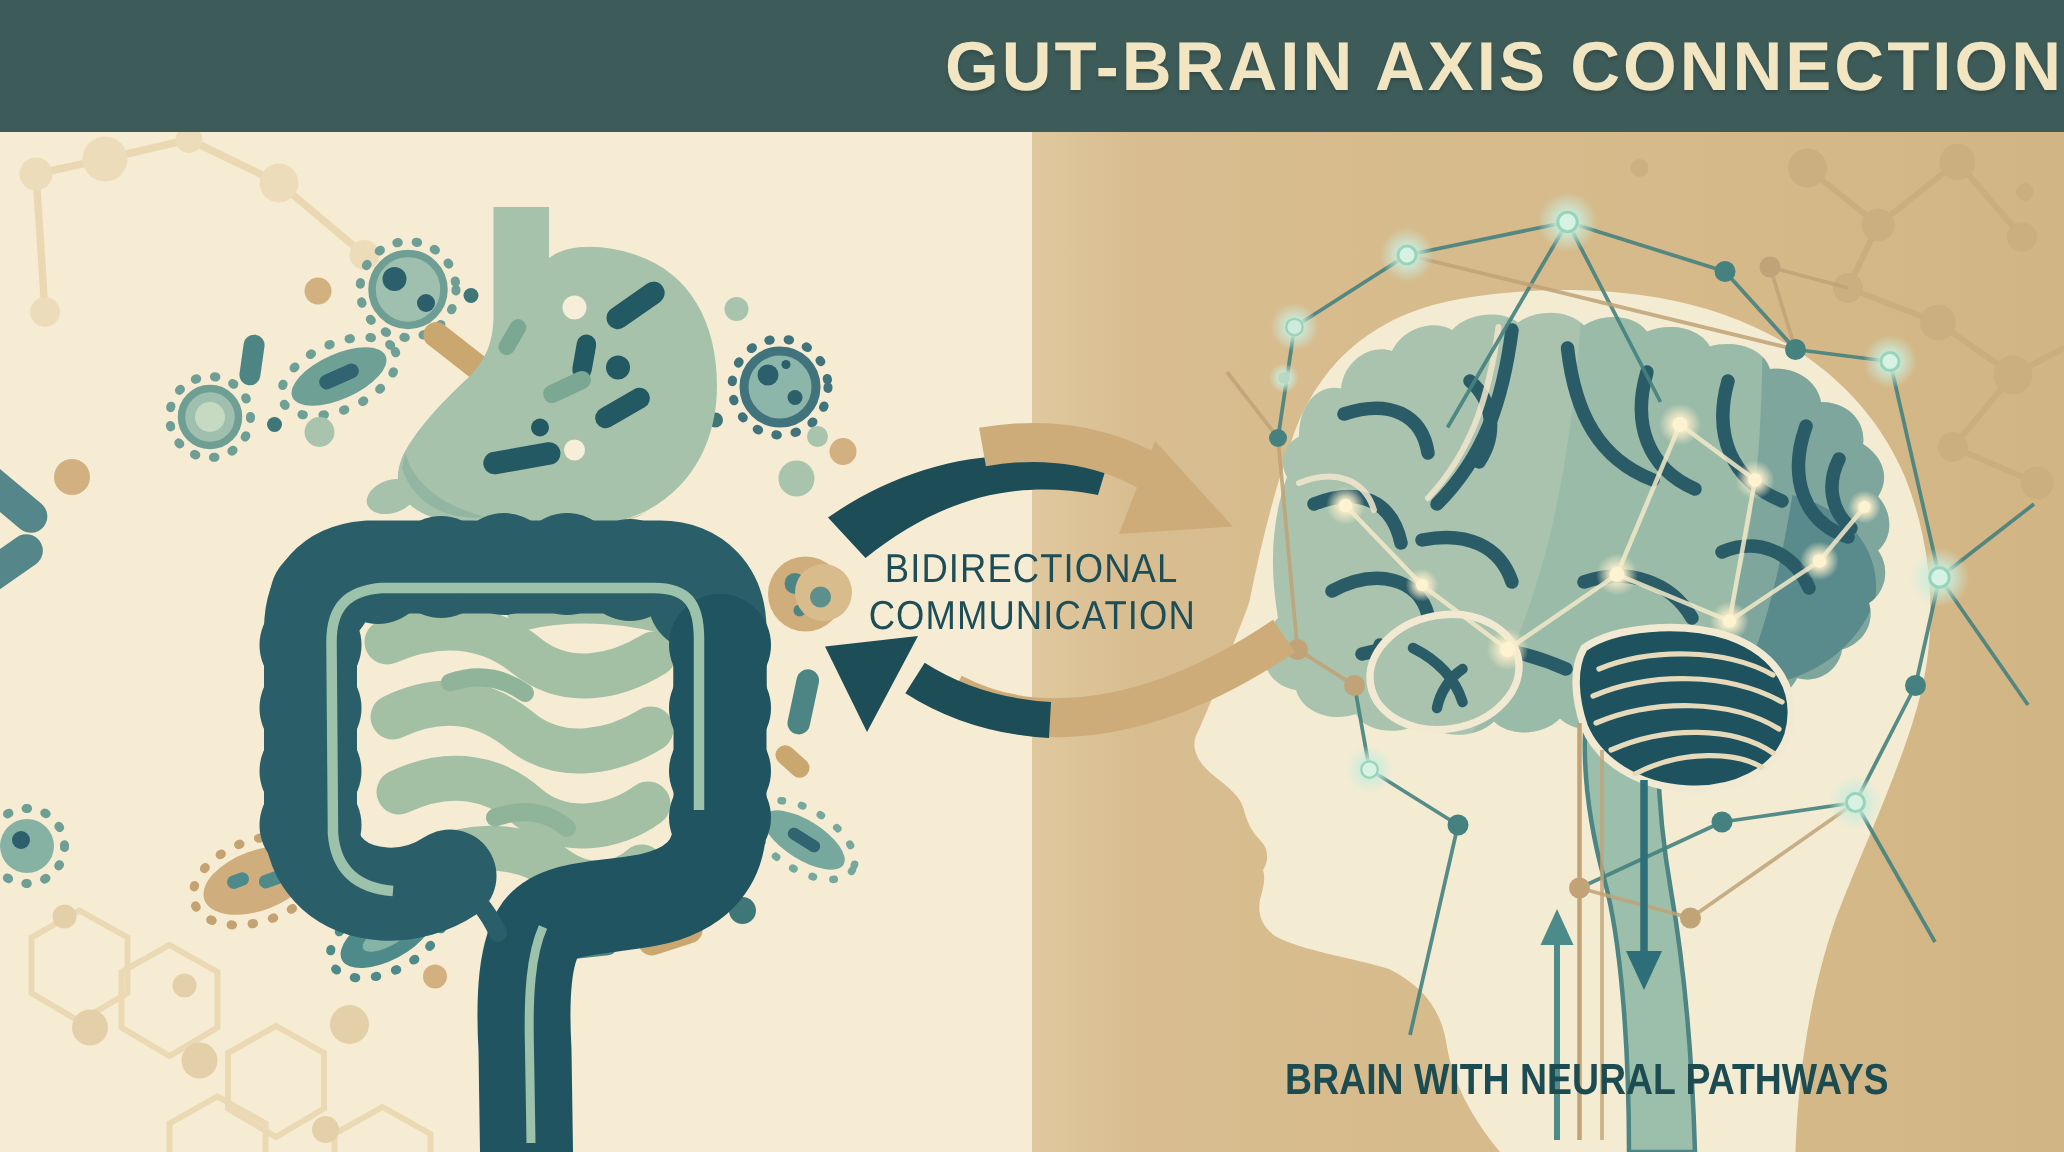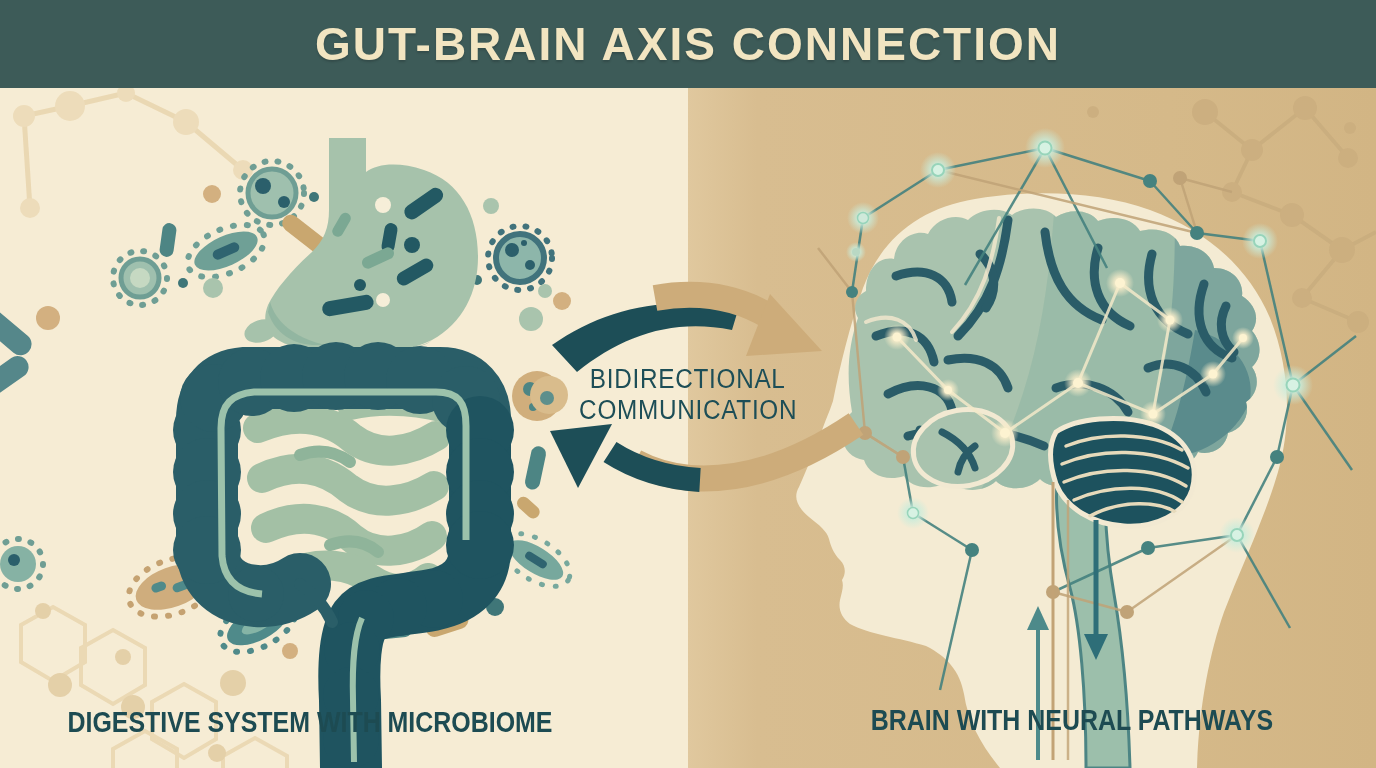--- a/index.html
+++ b/index.html
@@ -1,31 +1,31 @@
 <!DOCTYPE html>
 <html style="--header-bg: #3d5b58; --header-text: #f2e5c1; --left-bg: #f6ecd4; --right-bg: #d7bc8e; --ink-teal: #1d4e57; --caption-color: #1d4b52; --teal: #45827f; --sage: #a9c3ae; --tan-accent: #cdac7a; --glow-mint: #cfeedd;"><head>
 <meta charset="utf-8">
 <style>
   html,body{margin:0;padding:0;background:#222;}
   .stage{position:relative;width:1376px;height:768px;overflow:hidden;
          font-family:"Liberation Sans",sans-serif;background:var(--left-bg,#f6ecd4);}
   .header{position:absolute;left:0;top:0;width:1376px;height:88px;
-          background:var(--header-bg,#3d5b58);display:flex;align-items:center;justify-content:center;z-index:30;}
+          background:var(--header-bg,#3d5b58);display:flex;align-items:center;justify-content:flex-end;z-index:30;}
   .title{color:var(--header-text,#f2e5c1);font-size:46px;font-weight:bold;letter-spacing:2px;
          text-shadow:0 2px 2px rgba(30,40,38,.28);white-space:nowrap;}
   .panel{position:absolute;top:88px;bottom:0;}
   .panel.left{left:0;width:688px;background:var(--left-bg,#f6ecd4);}
   .panel.right{left:688px;right:0;background:linear-gradient(90deg,#e0c89e 0%,#d8bd90 10%,#d5b989 70%,#d2b584 100%);}
   svg.canvas{position:absolute;left:0;top:0;z-index:10;pointer-events:none;}
   .center-label{position:absolute;left:488px;top:364px;width:400px;text-align:center;z-index:20;
                 color:var(--ink-teal,#1d4e57);font-weight:normal;font-size:27px;line-height:1.13;letter-spacing:.8px;}
   .caption{position:absolute;z-index:20;color:var(--caption-color,#1d4b52);font-weight:bold;
            font-size:29px;letter-spacing:0;white-space:nowrap;text-align:center;}
   .caption.cap-left{left:0;top:706px;width:620px;}
-  .caption.cap-right{left:770px;top:704px;width:604px;}
+  .caption.cap-right{left:688px;top:704px;width:604px;text-align:right;}
   .squish{display:inline-block;transform:scaleX(.86);transform-origin:center;}
   .center-label .squish{transform:scaleX(.9);}
 </style>
 </head>
 <body>
 
 <div class="stage">
 
   <div class="panel left"></div>
   <div class="panel right"></div>
@@ -494,20 +494,17 @@
 
   <div class="header">
     <div class="title">GUT-BRAIN AXIS CONNECTION</div>
   </div>
 
   <div class="center-label">
     <span class="squish">BIDIRECTIONAL</span><br>
     <span class="squish">COMMUNICATION</span>
   </div>
 
-  <div class="caption cap-left">
-    <span class="squish">DIGESTIVE SYSTEM WITH MICROBIOME</span>
-  </div>
   <div class="caption cap-right">
     <span class="squish">BRAIN WITH NEURAL PATHWAYS</span>
   </div>
 
 </div>
 
 </body></html>

